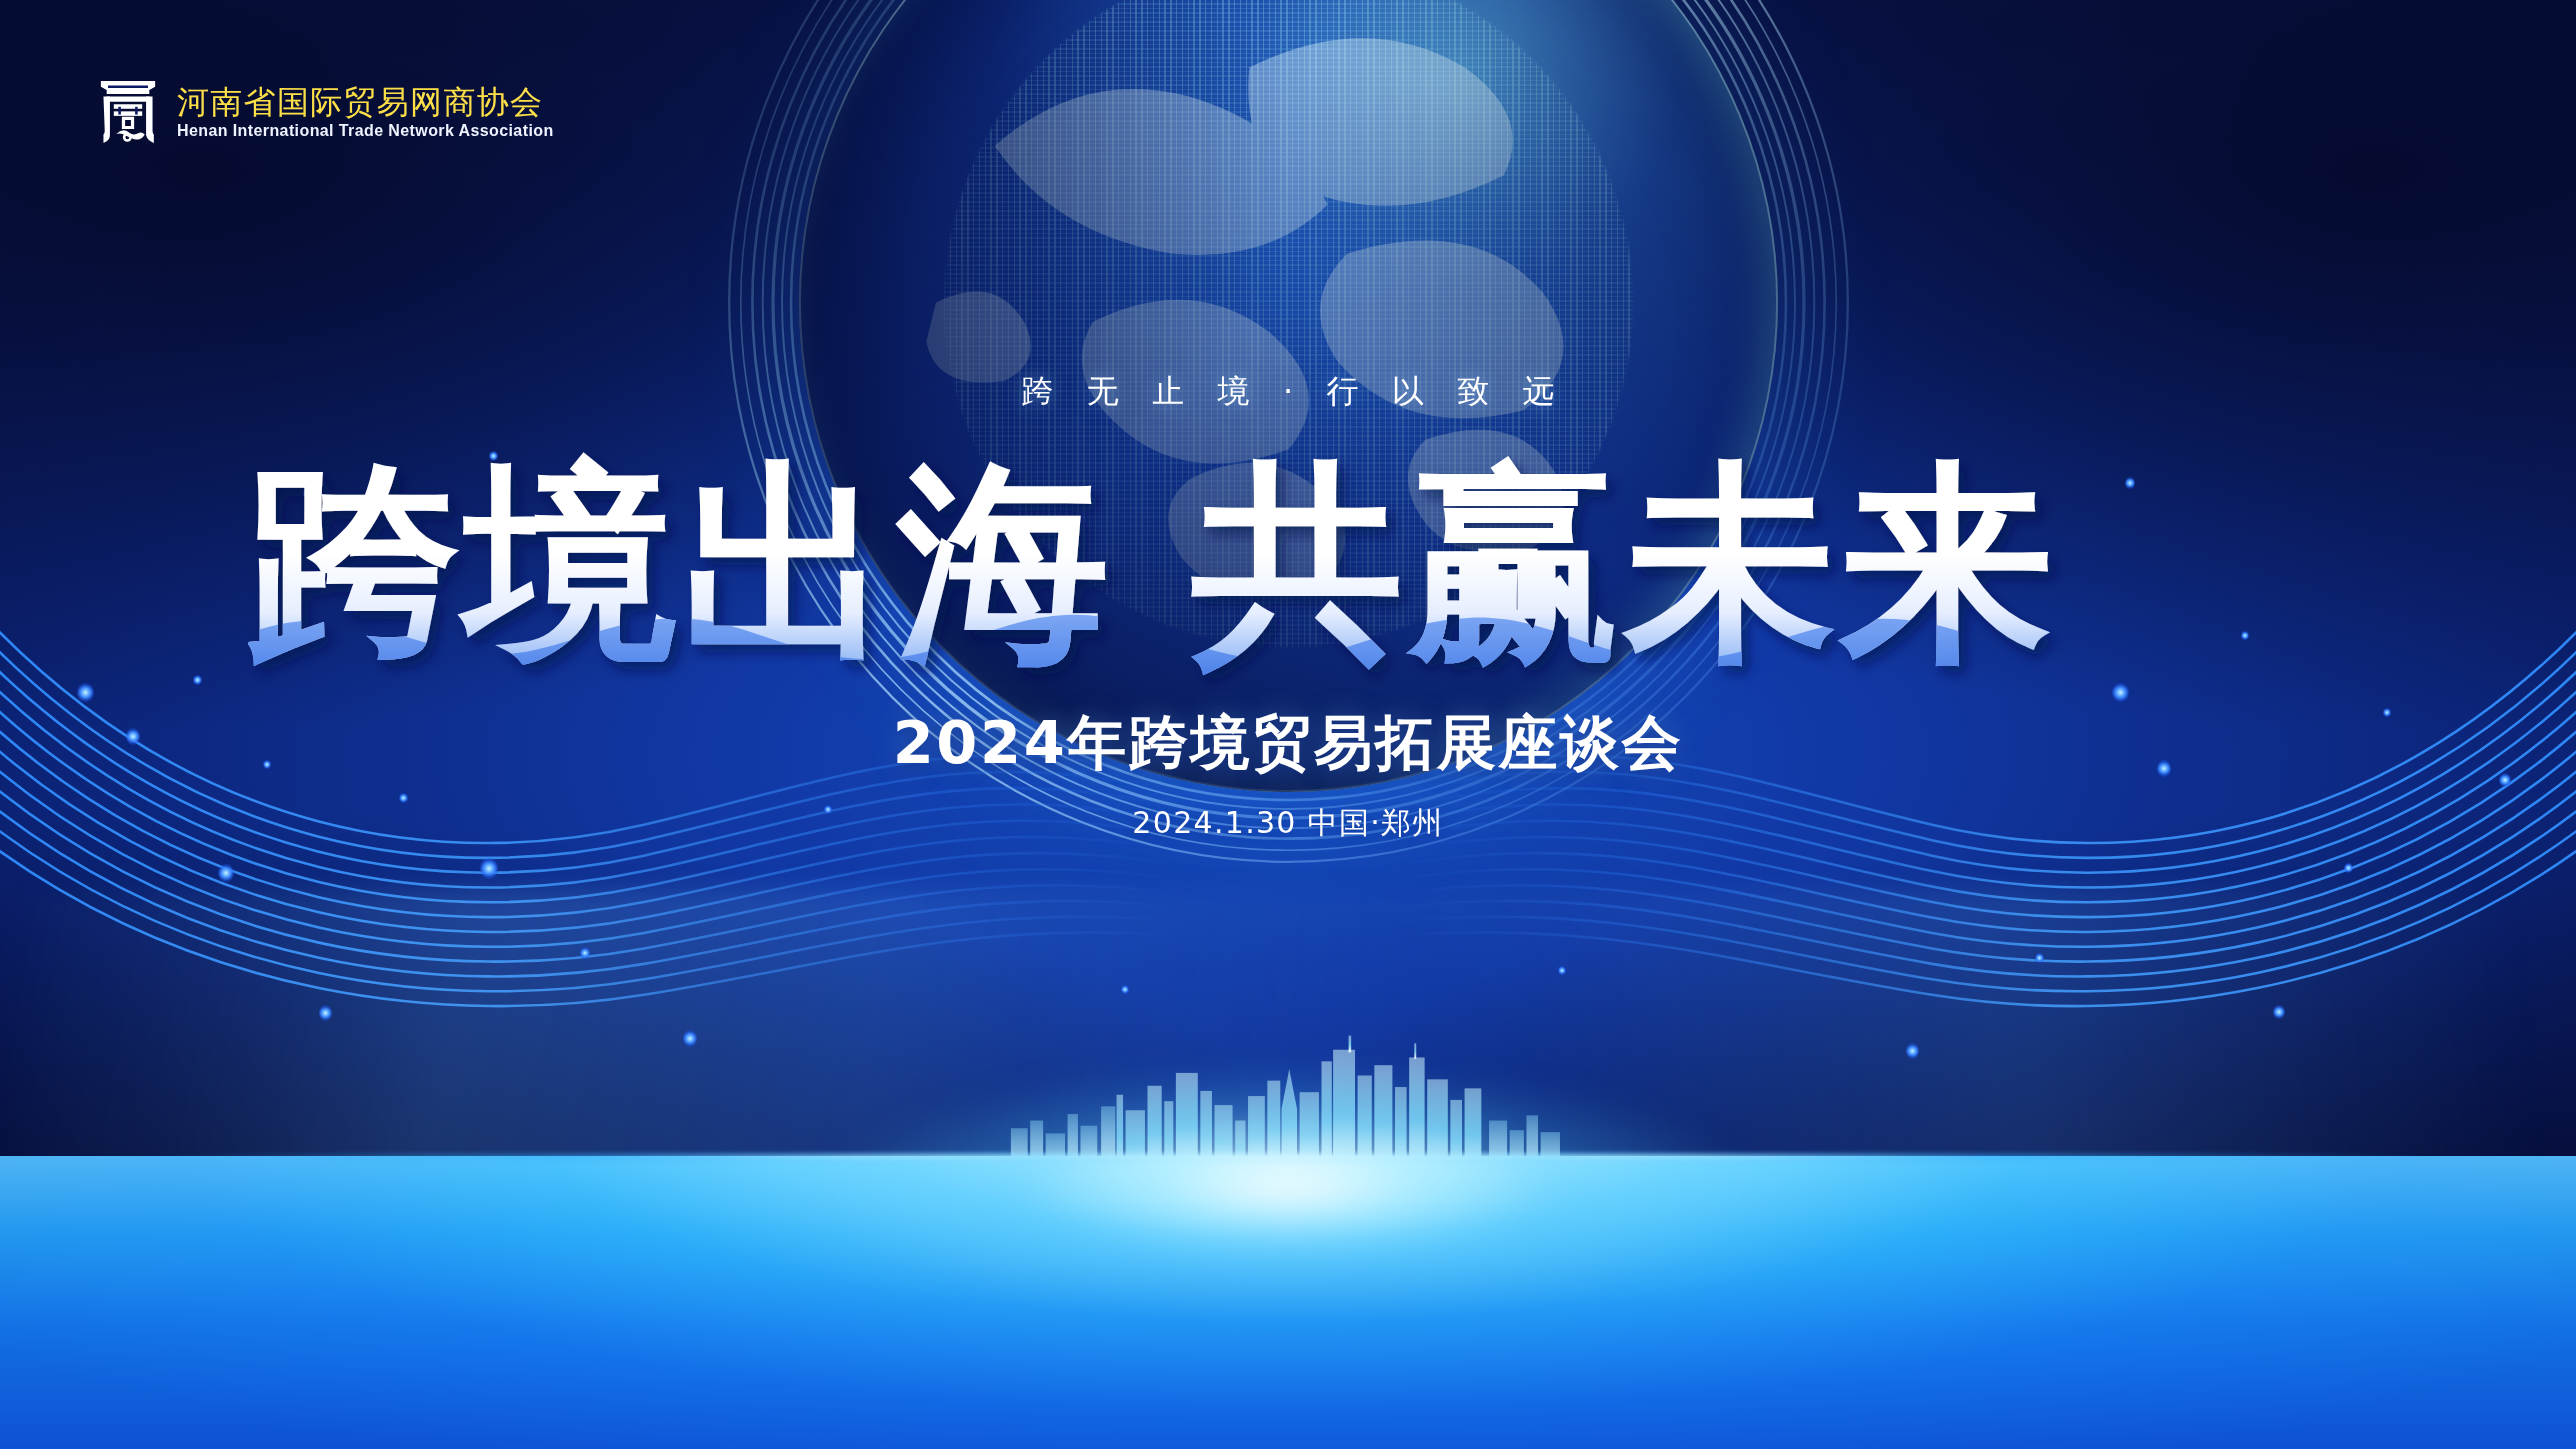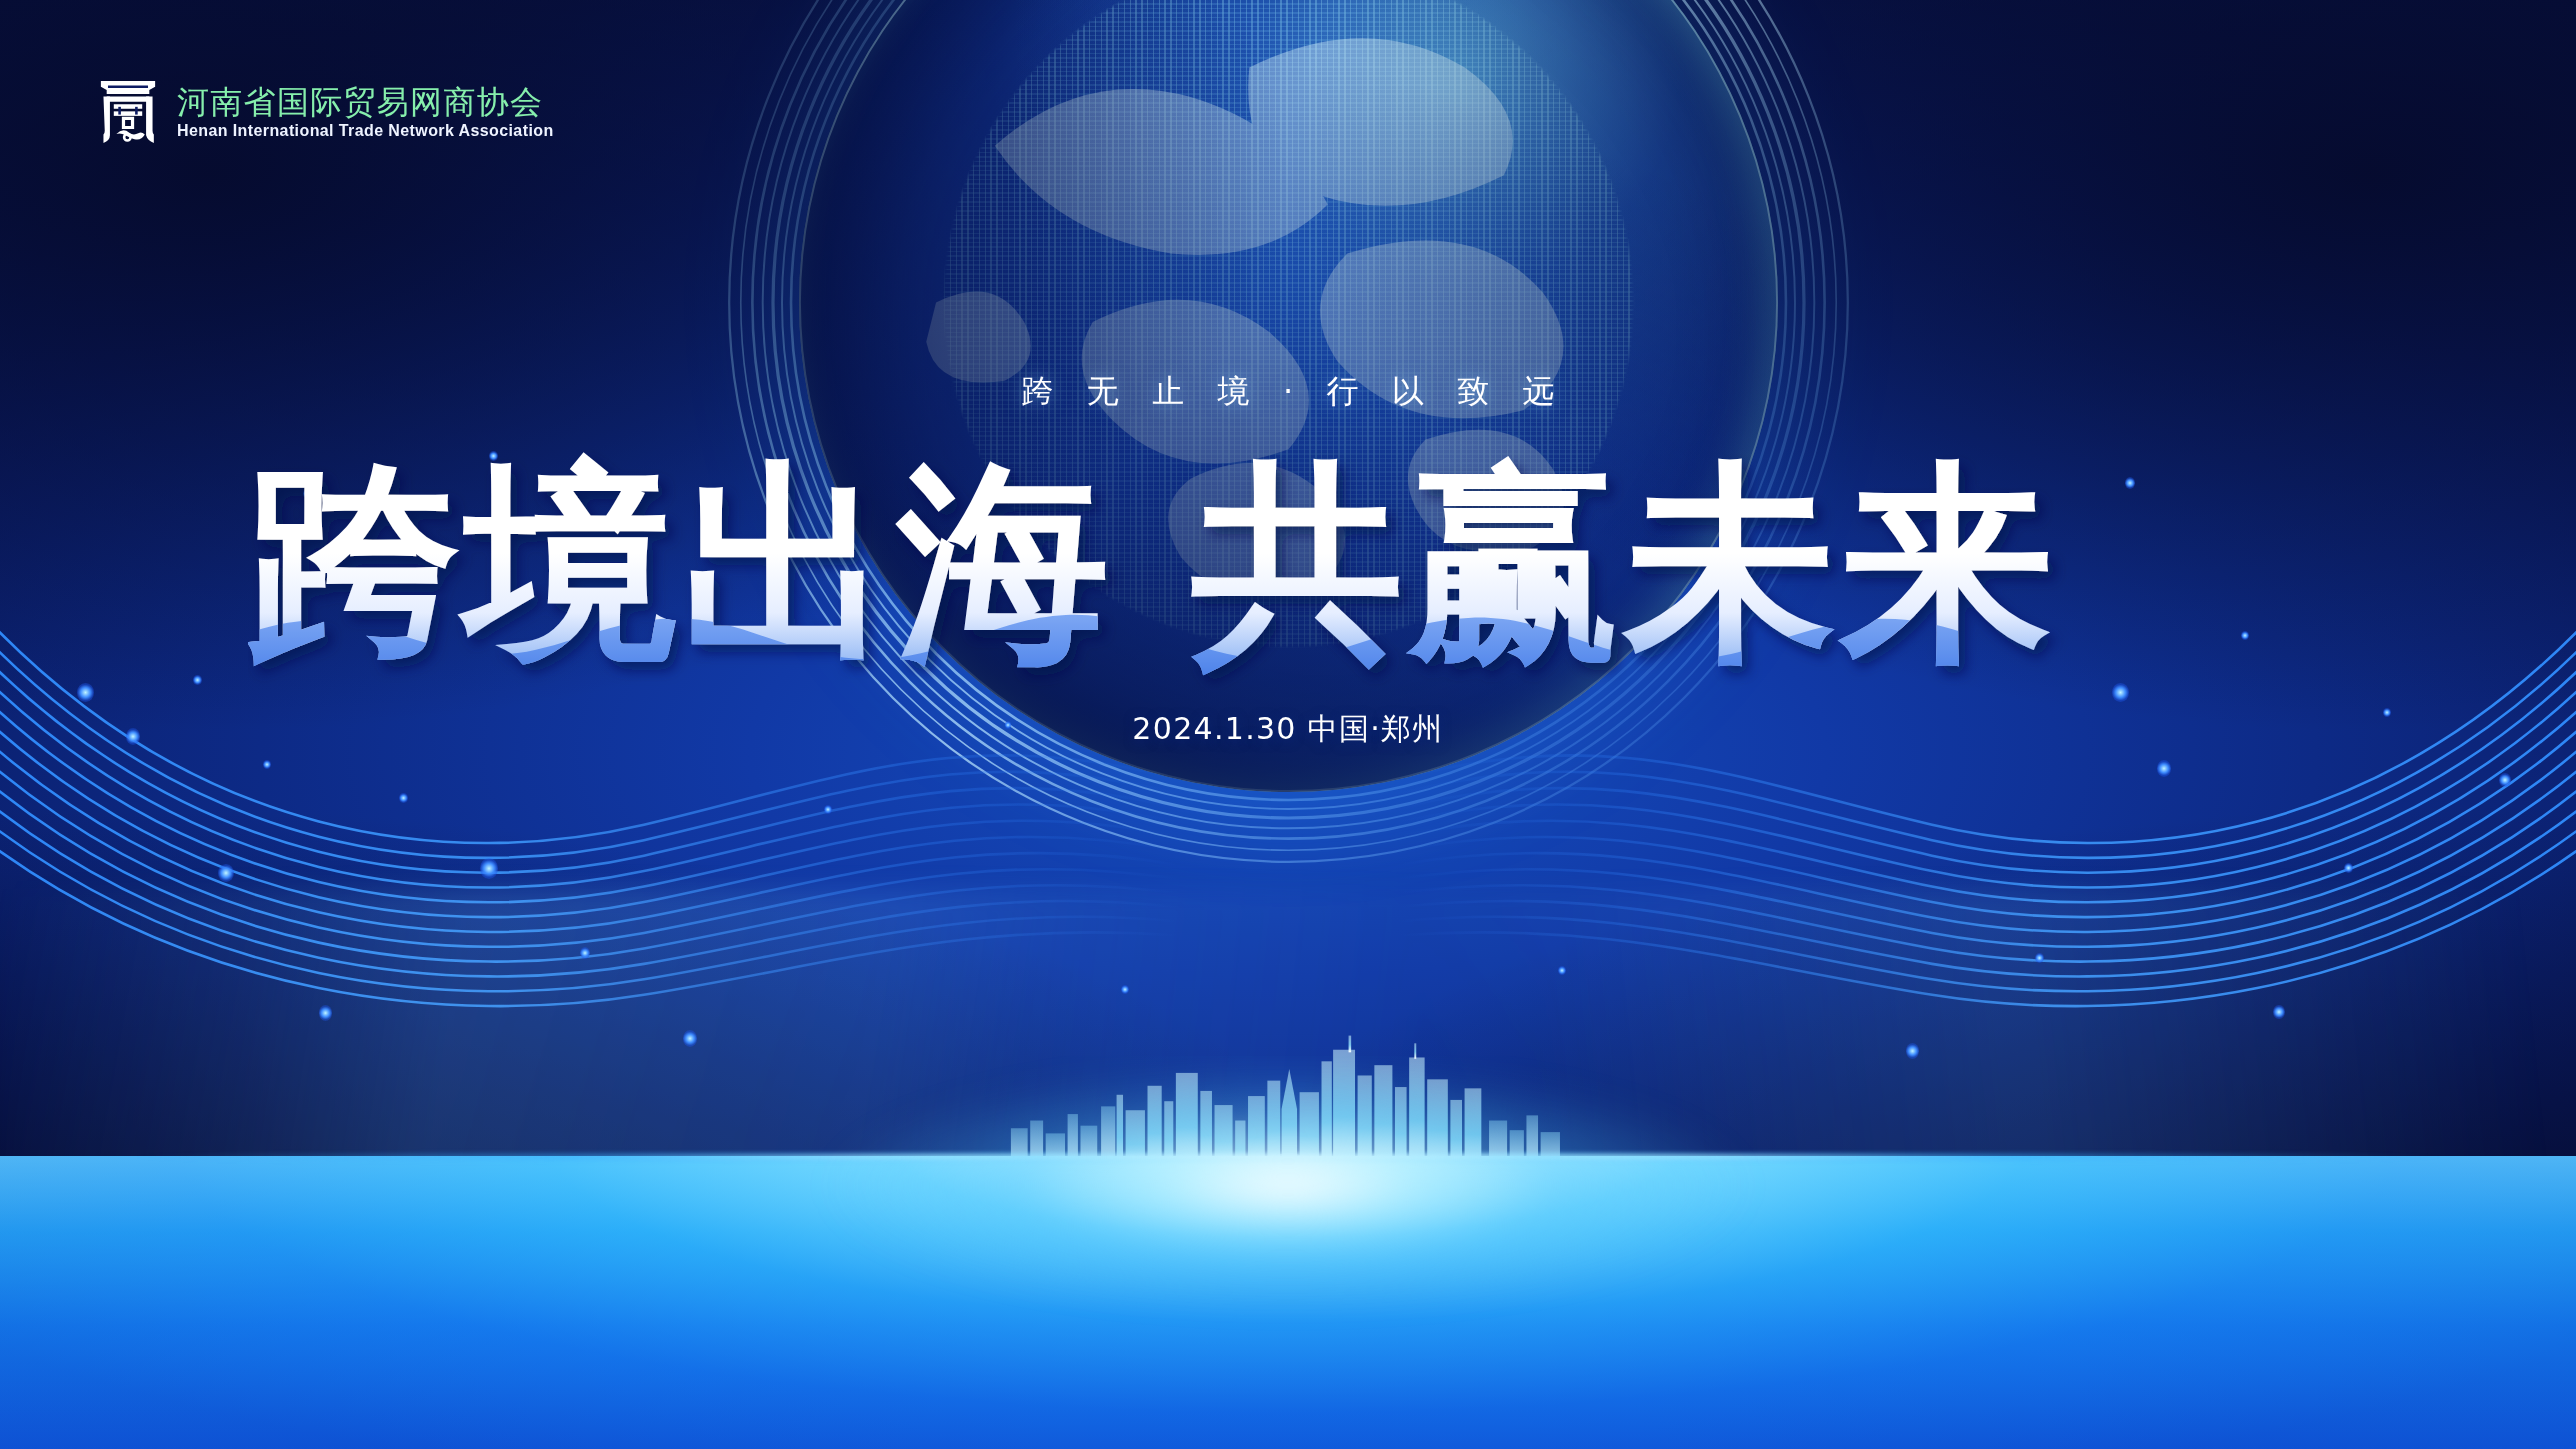--- a/index.html
+++ b/index.html
@@ -122,21 +122,21 @@
   }
 
   
   .logo{
     position:absolute; left:97px; top:77px;
     display:flex; align-items:center; gap:18px; z-index:12;
   }
   .logo-mark{ width:62px; height:70px; flex:0 0 auto; }
   .logo-text{ display:flex; flex-direction:column; gap:2.6px; }
   .logo-cn{
-    font-size:32px; letter-spacing:1.3px; color:#86efac; line-height:1.08; font-weight:400;
+    font-size:32px; letter-spacing:1.3px; color:#fde047; line-height:1.08; font-weight:400;
     font-family:"DejaVu Sans","Liberation Sans",sans-serif;
     white-space:nowrap;
   }
   .logo-en{
     font-size:16px; letter-spacing:0.4px; color:#eef3ff; line-height:1.1; font-weight:700;
     white-space:nowrap;
   }
 
   
   .content{
@@ -431,18 +431,19 @@
           <path d="M0 400 L0 312 C 140 262, 220 318, 330 340 C 450 364, 520 300, 640 290
                    C 760 280, 830 346, 950 352 C 1080 358, 1150 290, 1270 284
                    C 1390 278, 1460 348, 1580 352 C 1700 356, 1780 292, 1900 288
                    C 2020 284, 2090 350, 2210 354 C 2330 358, 2410 294, 2530 290
                    C 2650 286, 2720 348, 2840 352 C 2960 356, 3040 296, 3160 296
                    C 3210 296, 3230 310, 3230 318 L3230 400 Z" fill="url(#ttlWave)"></path>
         </g>
       </svg>
     </div>
 
+    <div class="subtitle">2024年跨境贸易拓展座谈会</div>
 
     <div class="meta">2024.1.30  中国·郑州</div>
   </div>
 
 </div>
 
 
 </body></html>

